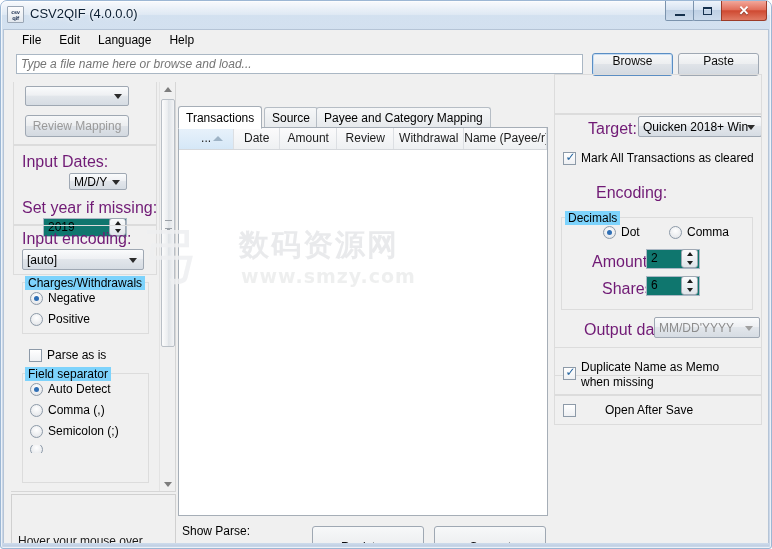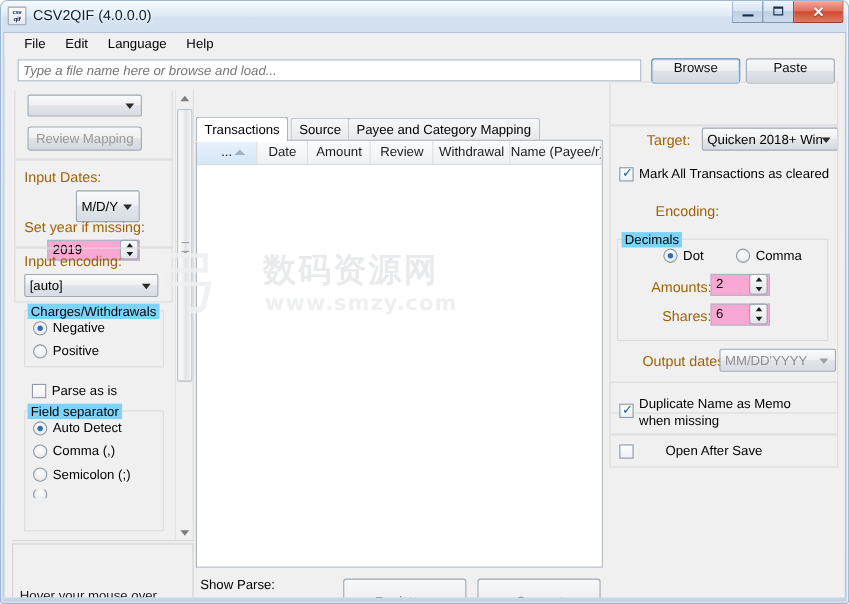--- a/index.html
+++ b/index.html
@@ -254,28 +254,28 @@
     right: 6px; top: 50%;
     margin-top: -2px;
     width: 0; height: 0;
     border-left: 4px solid transparent;
     border-right: 4px solid transparent;
     border-top: 5px solid #2b2b2b;
   }
   .combo.disabled-arrow .arrow { border-top-color: #a0a0a0; }
   .label {
     position: absolute;
-    font-size: 13px;
-    color: #a16207;
+    font-size: 16px;
+    color: #701a75;
     white-space: nowrap;
   }
   .spin-field {
     position: absolute;
     box-sizing: border-box;
-    background: #f9a8d4;
+    background: #0f766e;
     border: 1px solid #aab7c4;
     font-size: 12px;
     color: #000;
     padding: 1px 0 0 4px;
   }
   .spin-btns {
     position: absolute;
     width: 17px; height: 18px;
     box-sizing: border-box;
     display: flex;
@@ -618,21 +618,21 @@
 
         <div class="group" style="left:2px; top:-8px; width:144px; height:71px;"></div>
         <div class="combo" style="left:14px; top:4px; width:104px; height:20px;">
           <span></span>
           <span class="arrow"></span>
         </div>
         <div class="btn disabled" style="position:absolute; left:14px; top:33px; width:104px; height:22px; line-height:21px;">Review Mapping</div>
 
         <div class="group" style="left:2px; top:63px; width:144px; height:80px;"></div>
         <div class="label" style="left:11px; top:71px;">Input Dates:</div>
-        <div class="combo" style="left:58px; top:91px; width:58px; height:29px;">
+        <div class="combo" style="left:58px; top:91px; width:58px; height:17px;">
           <span>M/D/Y</span>
           <span class="arrow"></span>
         </div>
         <div class="label" style="left:11px; top:117px;">Set year if missing:</div>
         <div class="spin-field" style="left:32px; top:136px; width:84px; height:19px;">2019</div>
         <div class="spin-btns" style="left:98px; top:136px;">
           <div class="up"></div>
           <div class="dn"></div>
         </div>
 

